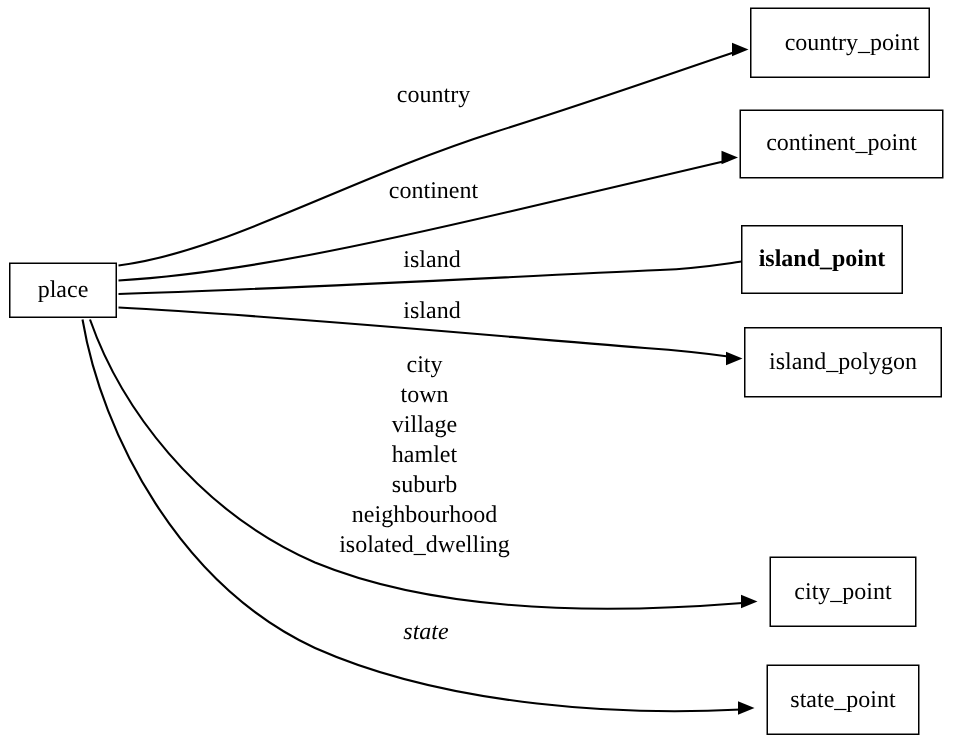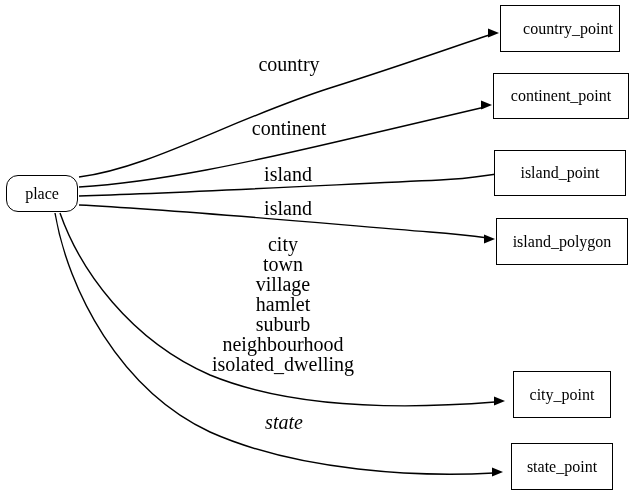--- a/index.html
+++ b/index.html
@@ -34,21 +34,21 @@
     display: flex;
     align-items: center;
     justify-content: center;
     font-size: 16px;
     color: #000000;
     line-height: 1;
     white-space: nowrap;
   }
   .edge-label {
     position: absolute;
-    font-size: 20px;
+    font-size: 16px;
     color: #000000;
     line-height: 20px;
     white-space: pre;
     text-align: center;
     transform: translateX(-50%);
   }
   .edge-label.multi {
     line-height: 20px;
   }
 </style>
@@ -65,31 +65,31 @@
       <path d="M 79,196 C 180,193 330,185 440,180 C 466,179 482,176 497,174" fill="none" stroke="#000000" stroke-width="1.4"></path>
       <polygon points="505,173 494,168.5 494,177.5" fill="#000000"></polygon>
       <path d="M 79,205 C 180,210 330,224 430,232 C 458,234 474,236 488,238" fill="none" stroke="#000000" stroke-width="1.4"></path>
       <polygon points="495,239 484,234.5 484,243.5" fill="#000000"></polygon>
       <path d="M 60,213 C 80,270 130,340 210,375 C 300,412 420,408 495,402" fill="none" stroke="#000000" stroke-width="1.4"></path>
       <polygon points="505,401 494,396.5 494,405.5" fill="#000000"></polygon>
       <path d="M 55,213 C 68,290 120,390 210,432 C 300,472 420,477 494,473" fill="none" stroke="#000000" stroke-width="1.4"></path>
       <polygon points="503,472 492,467.5 492,476.5" fill="#000000"></polygon>
     </svg>
 
-  <div class="node" id="node-place" style="left: 6px; top: 175px; width: 72px; height: 37px; border-radius: 12px;">
+  <div class="node" id="node-place" style="left: 6px; top: 175px; width: 72px; height: 37px;">
     <span>place</span>
   </div>
 
   <div class="node" id="node-country_point" style="left: 500px; top: 5px; width: 120px; height: 47px; padding-left: 16px;">
     <span>country_point</span>
   </div>
   <div class="node" id="node-continent_point" style="left: 493px; top: 73px; width: 136px; height: 46px;">
     <span>continent_point</span>
   </div>
-  <div class="node" id="node-island_point" style="left: 494px; top: 150px; width: 132px; height: 46px;">
+  <div class="node" id="node-island_point" style="left: 494px; top: 150px; width: 108px; height: 46px; font-weight: bold;">
     <span>island_point</span>
   </div>
   <div class="node" id="node-city_point" style="left: 513px; top: 371px; width: 98px; height: 47px;">
     <span>city_point</span>
   </div>
   <div class="node" id="node-island_polygon" style="left: 496px; top: 218px; width: 132px; height: 47px;">
     <span>island_polygon</span>
   </div>
   <div class="node" id="node-state_point" style="left: 511px; top: 443px; width: 102px; height: 47px;">
     <span>state_point</span>

